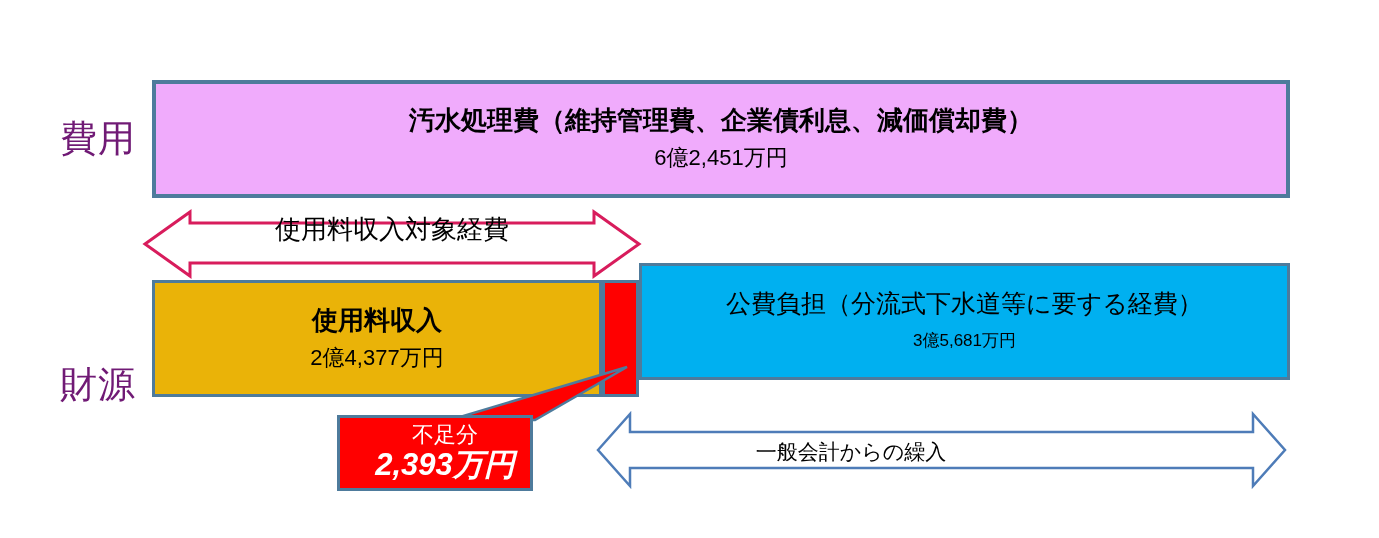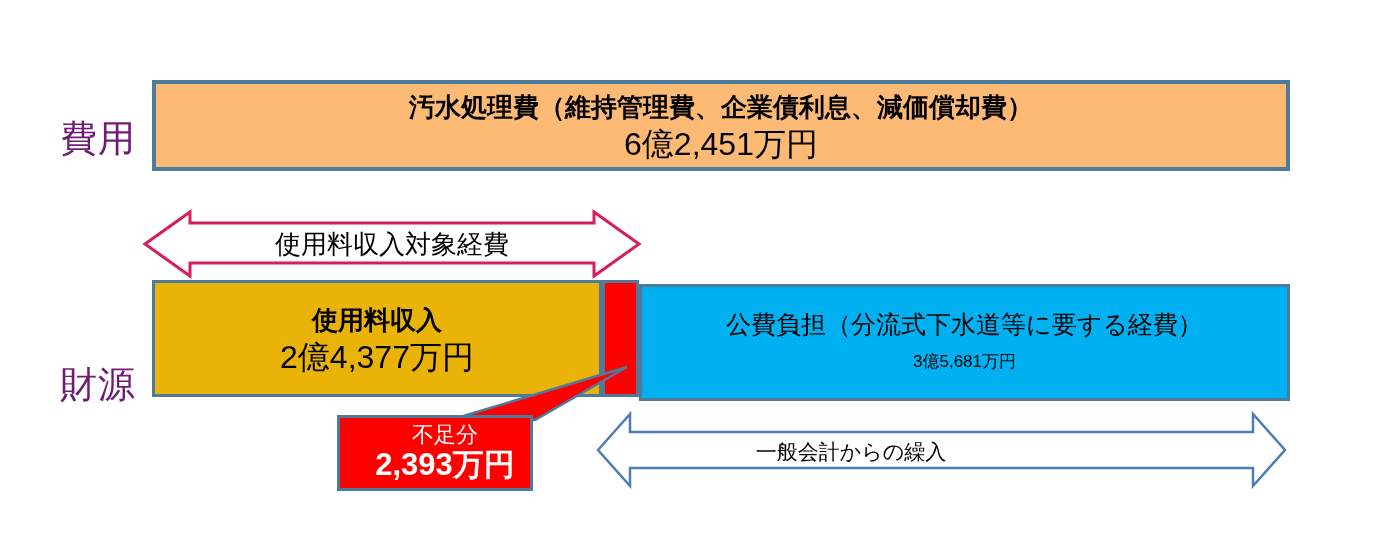--- a/index.html
+++ b/index.html
@@ -6,46 +6,46 @@
   body{font-family:"Liberation Sans","DejaVu Sans",sans-serif;color:#000;}
   .canvas{position:relative;width:1379px;height:538px;background:#ffffff;overflow:hidden;}
 
   .row-label{position:absolute;left:60px;width:80px;font-size:37px;letter-spacing:1px;color:#701a75;}
   .row-label.cost{top:114px;}
   .row-label.source{top:312px;margin-top:48px;}
 
   .bar{position:absolute;box-sizing:border-box;display:flex;flex-direction:column;
        align-items:center;justify-content:center;text-align:center;line-height:37px;}
   .bar .t1{font-weight:bold;font-size:26px;}
-  .bar .t2{font-weight:normal;font-size:32px;}
+  .bar .t2{font-weight:normal;font-size:22px;}
 
-  .cost-bar{left:152px;top:80px;width:1138px;height:91px;
-            background:#fdba74;border:4px solid #4E7B9C;}
+  .cost-bar{left:152px;top:80px;width:1138px;height:118px;
+            background:#f0abfc;border:4px solid #4E7B9C;}
 
   .usage-bar{left:152px;top:280px;width:450px;height:117px;
              background:#eab308;border:3px solid #4E7B9C;}
   .shortfall-seg{left:602px;top:280px;width:37px;height:117px;
              background:#FF0000;border:3px solid #4E7B9C;}
-  .public-bar{left:639px;top:284px;width:651px;height:117px;
+  .public-bar{left:639px;top:263px;width:651px;height:117px;
              background:#00B0F0;border:3px solid #4E7B9C;}
   .public-bar .t1{font-weight:normal;font-size:25px;}
   .public-bar .t2{font-size:17px;}
 
   .arrow-svg{position:absolute;}
   .arrow-label{position:absolute;text-align:center;font-size:26px;color:#000;line-height:32px;}
-  .fee-scope-label{left:140px;top:228px;width:504px;}
+  .fee-scope-label{left:140px;top:213px;width:504px;}
   .transfer-label{left:600px;top:436px;width:502px;font-size:21px;}
 
   .callout-pointer{position:absolute;left:430px;top:360px;}
   .callout-box{position:absolute;left:337px;top:415px;width:196px;height:76px;
       box-sizing:border-box;background:#FF0000;border:3px solid #4E7B9C;
       display:flex;flex-direction:column;align-items:center;justify-content:center;
       color:#fff;text-align:center;padding-left:20px;}
   .callout-box .c1{font-size:22px;line-height:24px;}
-  .callout-box .c2{font-size:31px;font-weight:bold;line-height:36px;}
+  .callout-box .c2{font-size:31px;font-weight:bold;line-height:36px;font-style:italic;}
 </style>
 </head>
 <body>
 
 <div class="canvas">
 
   <div class="row-label cost">費用</div>
   <div class="row-label source">財源</div>
 
   <div class="bar cost-bar">

